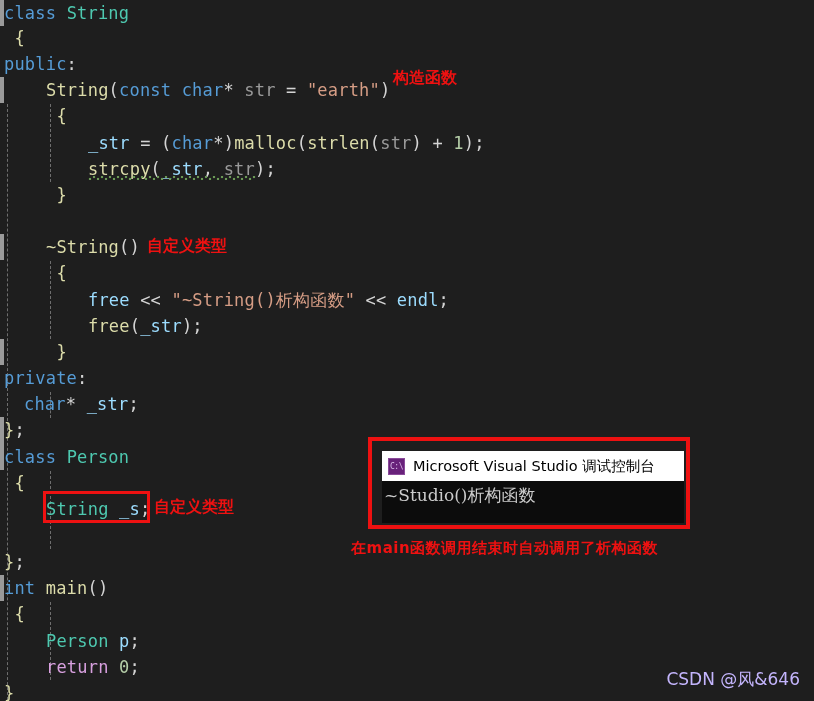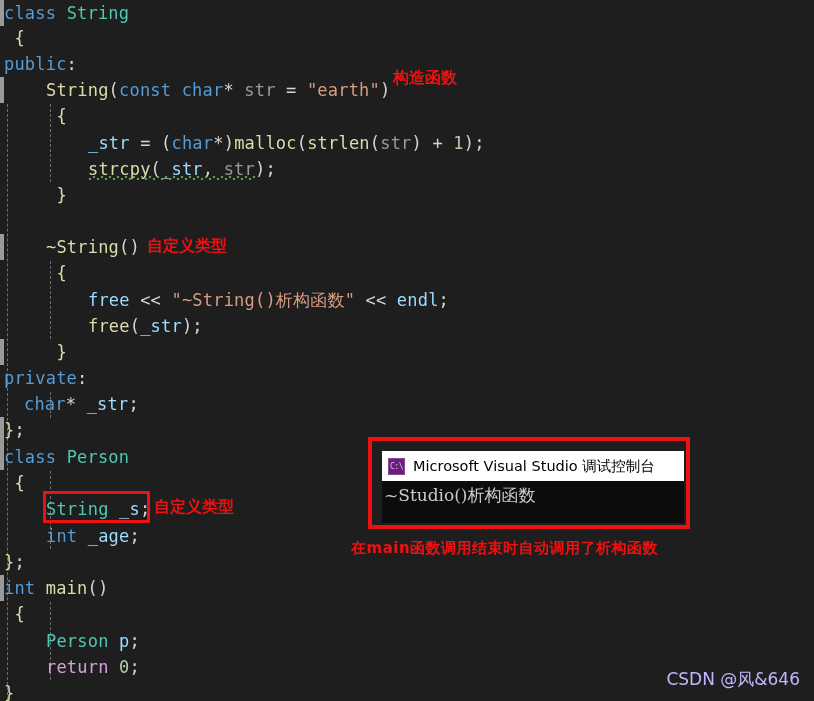--- a/index.html
+++ b/index.html
@@ -215,21 +215,20 @@
   <div class="line ind1" style="top:391px;padding-left:24px;"><span class="kw">char</span><span class="op">*</span> <span class="var">_str</span><span class="punc">;</span></div>
 
   <div class="line ind0" style="top:417px;"><span class="brace">}</span><span class="punc">;</span></div>
 
   <div class="line ind0" style="top:444px;"><span class="kw">class</span> <span class="type">Person</span></div>
 
   <div class="line ind0" style="top:470px;"> <span class="brace">{</span></div>
 
   <div class="line ind1" style="top:496px;"><span class="type">String</span> <span class="var">_s</span><span class="punc">;</span></div>
 
-  <div class="line ind1" style="top:523px;"><span class="kw">int</span> <span class="var">_age</span><span class="punc">;</span></div>
 
   <div class="line ind0" style="top:549px;"><span class="brace">}</span><span class="punc">;</span></div>
 
   <div class="line ind0" style="top:575px;"><span class="kw">int</span> <span class="fn">main</span><span class="punc">()</span></div>
 
   <div class="line ind0" style="top:601px;"> <span class="brace">{</span></div>
 
   <div class="line ind1" style="top:628px;"><span class="type">Person</span> <span class="var">p</span><span class="punc">;</span></div>
 
   <div class="line ind1" style="top:654px;"><span class="ret">return</span> <span class="num">0</span><span class="punc">;</span></div>

